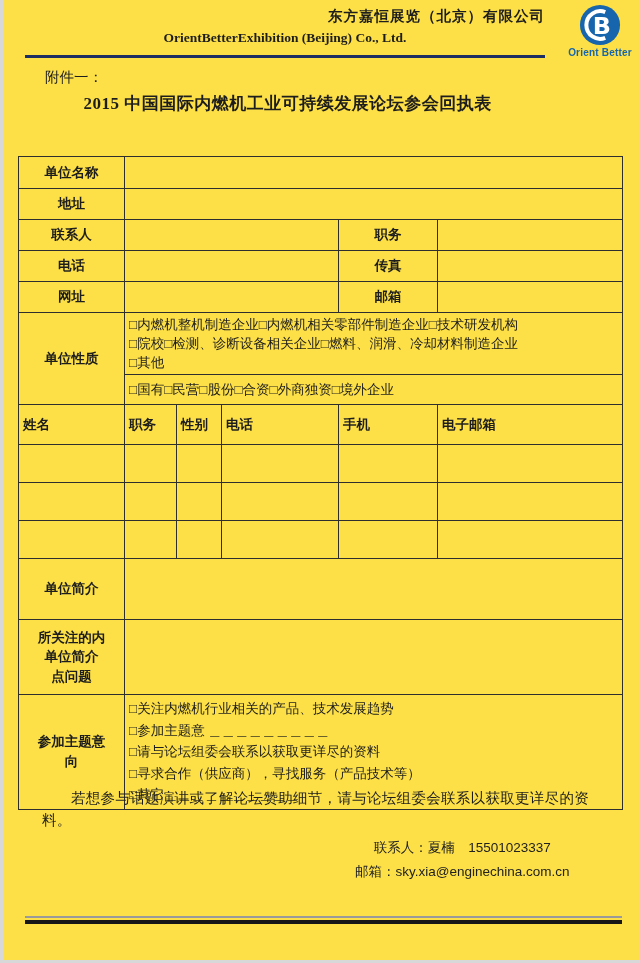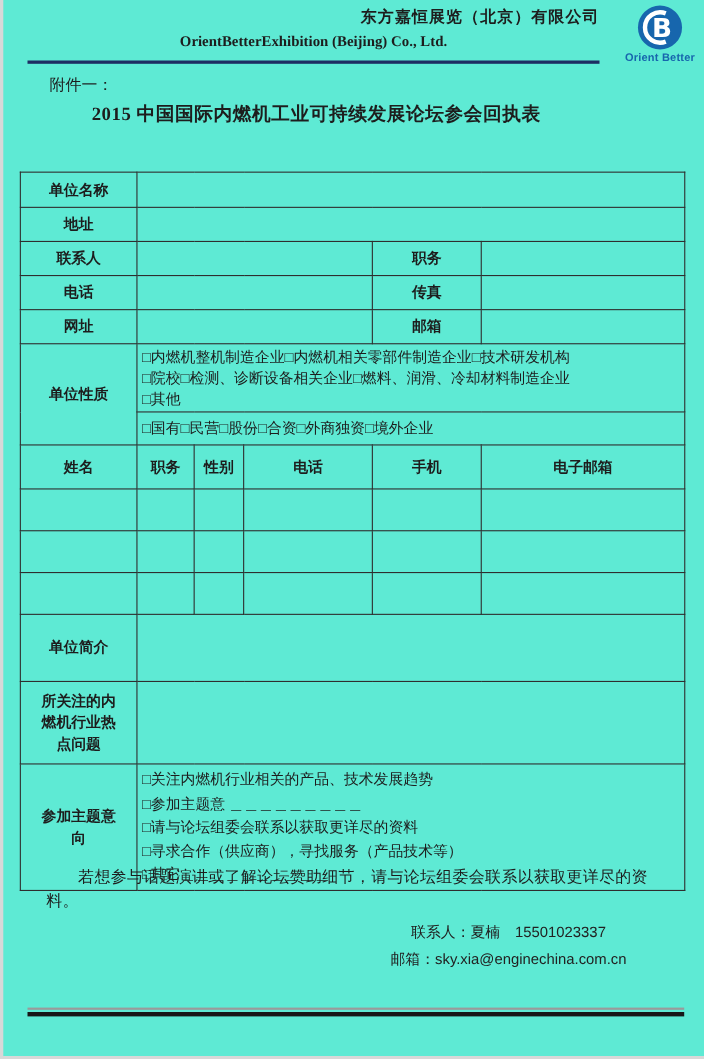--- a/index.html
+++ b/index.html
@@ -1,21 +1,21 @@
 <!DOCTYPE html>
 <html><head>
 <meta charset="utf-8">
 <style>
   * { margin:0; padding:0; box-sizing:border-box; }
   html,body { background:#e8e8e8; }
   .page {
     position:relative;
     width:640px; height:963px;
     margin:0 auto;
-    background:#5eead4;
+    background:#fde047;
     font-family:"Liberation Serif","DejaVu Serif",serif;
     color:#1d1d1d;
     overflow:hidden;
     box-shadow:inset 3px 0 0 #d8d8d8, inset 0 -3px 0 #d8d8d8;
   }
 
   
   .header-text {
     position:absolute; top:6px; left:25px; width:520px;
     text-align:right; line-height:1.5;
@@ -45,21 +45,21 @@
   table.form td {
     border:1px solid #2e2e2e;
     font-size:13.5px;
     padding:2px 4px;
     vertical-align:middle;
     overflow:hidden;
   }
   td.lbl { font-weight:bold; text-align:center; white-space:pre-line; line-height:1.45; }
   td.chk { padding:4px 7px; line-height:19px; }
   td.chk div { white-space:nowrap; }
-  td.hdr { font-weight:bold; text-align:center; }
+  td.hdr { font-weight:bold; }
   .h32{height:32px} .h31{height:31px} .h55{height:55px} .h30{height:30px}
   .h40{height:40px} .h38{height:38px} .h61{height:61px} .h75{height:75px} .h115{height:115px}
   td.intent-cell { padding:6px 8px; line-height:21.5px; }
 
   
   .note {
     position:absolute; top:787px; left:42px; width:560px;
     font-size:14.5px; line-height:1.55; text-indent:2em; letter-spacing:0.3px;
   }
   .contact-block {
@@ -193,21 +193,21 @@
           <td></td>
     </tr>
 
     <tr class="h61">
       <td class="lbl">单位简介</td>
       <td colspan="5"></td>
     </tr>
 
     <tr class="h75">
       <td class="lbl">所关注的内
-燃机行业热
+单位简介
 点问题</td>
       <td colspan="5"></td>
     </tr>
 
     <tr class="h115">
       <td class="lbl">参加主题意
 向</td>
       <td colspan="5" class="intent-cell">
         <div>□关注内燃机行业相关的产品、技术发展趋势</div>
         <div>□参加主题意 ＿＿＿＿＿＿＿＿＿</div>

